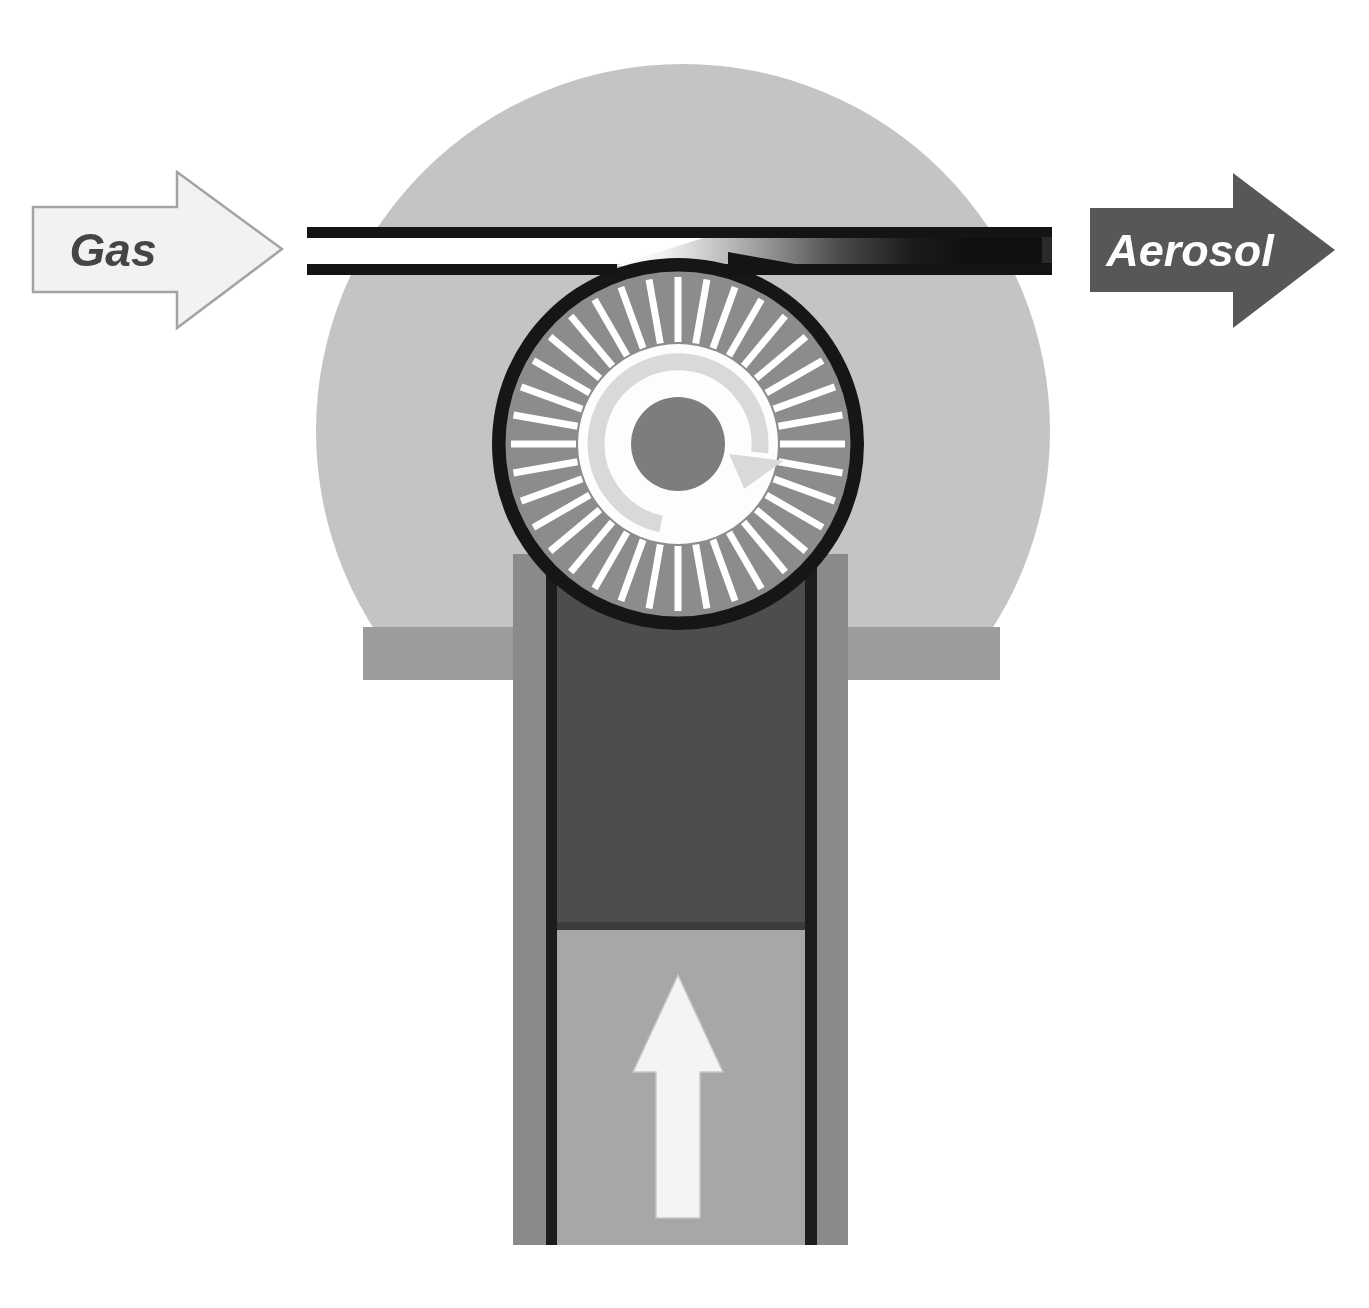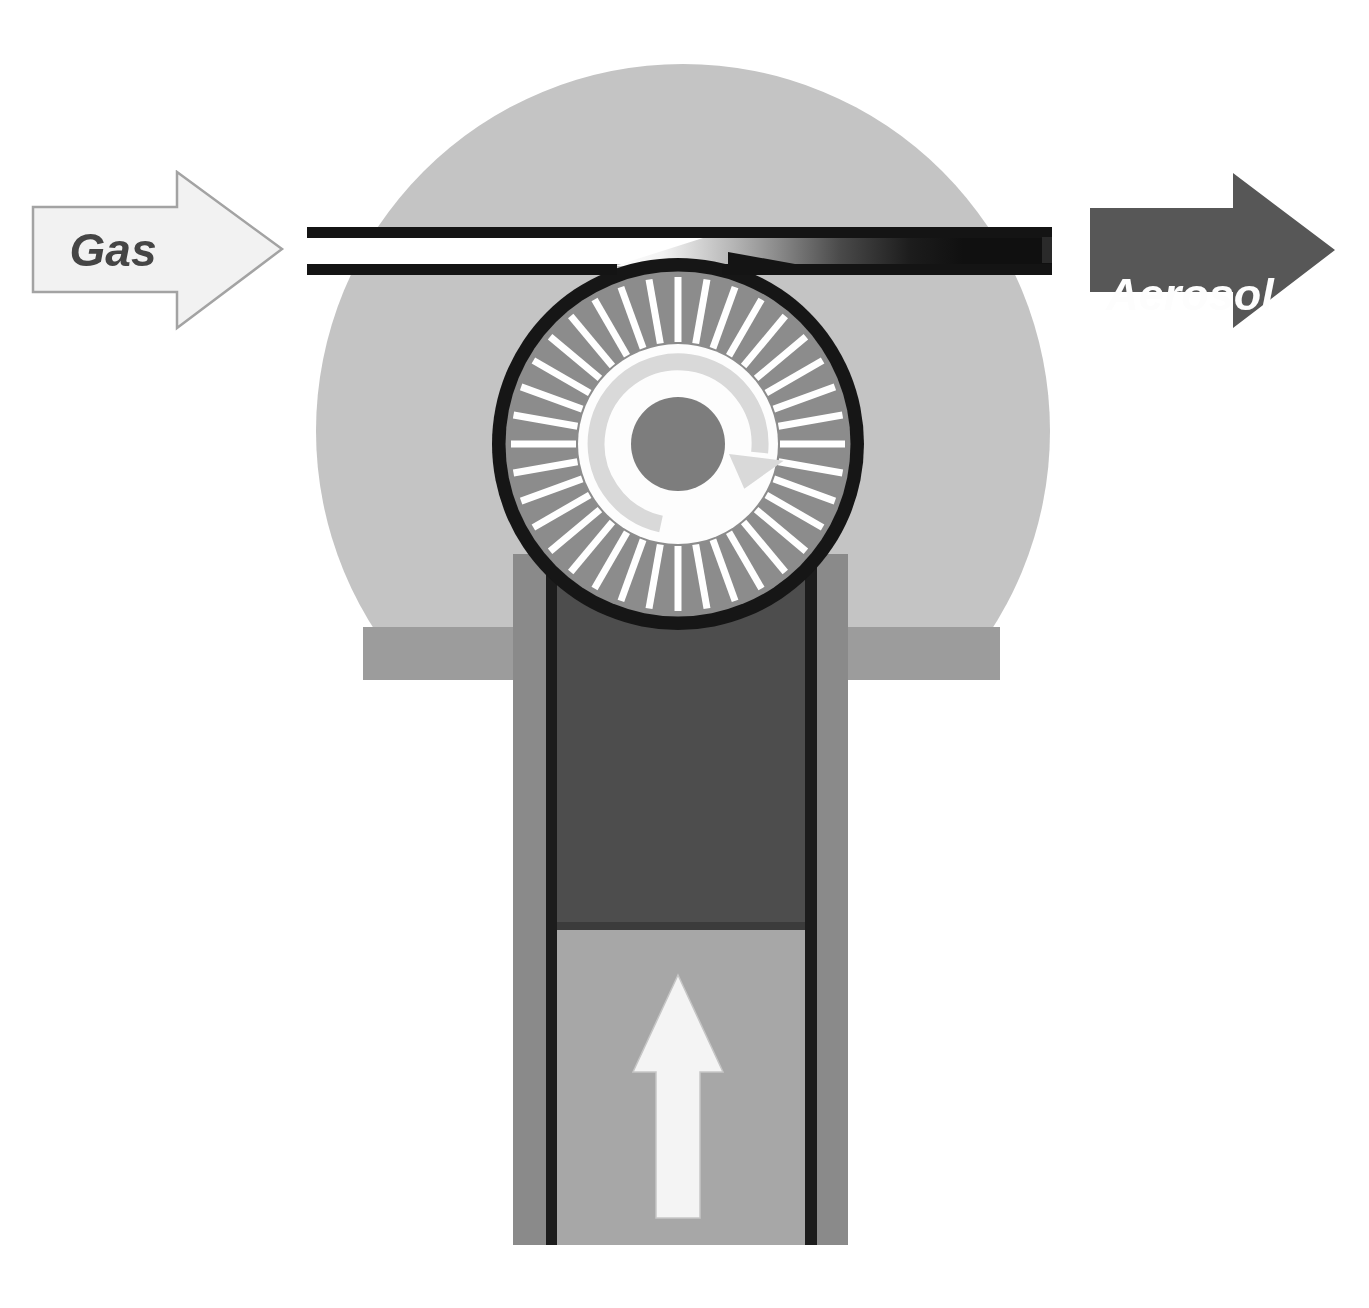--- a/index.html
+++ b/index.html
@@ -36,21 +36,21 @@
   .channel-merge-wedge{
     left:728px;top:252px;width:67px;height:12px;background:#141414;
     clip-path:polygon(0 0,100% 100%,0 100%);
   }
   .channel-end-face{left:1042px;top:237px;width:10px;height:26px;background:#2a2a2a;}
   
   .wheel{left:480px;top:246px;width:396px;height:396px;}
   
   .label{text-align:center;font-weight:bold;white-space:nowrap;font-style:italic;}
   .gas-label{left:38px;top:225px;width:150px;height:50px;line-height:50px;font-size:46px;color:#454545;}
-  .aerosol-label{left:1095px;top:226px;width:190px;height:50px;line-height:50px;font-size:45px;color:#fdfdfd;margin-top:44px;}
+  .aerosol-label{left:1095px;top:226px;width:190px;height:50px;line-height:50px;font-size:45px;color:#fdfdfd;}
   .material-label{left:557px;top:736px;width:248px;height:50px;line-height:50px;font-size:46px;color:#fcfcfc;}
   .gas-arrow{left:30px;top:170px;width:255px;height:162px;}
   .aerosol-arrow{left:1088px;top:171px;width:250px;height:160px;}
   .feed-arrow{left:630px;top:972px;width:96px;height:250px;}
 </style>
 </head>
 <body>
 
 <div id="canvas">
 

